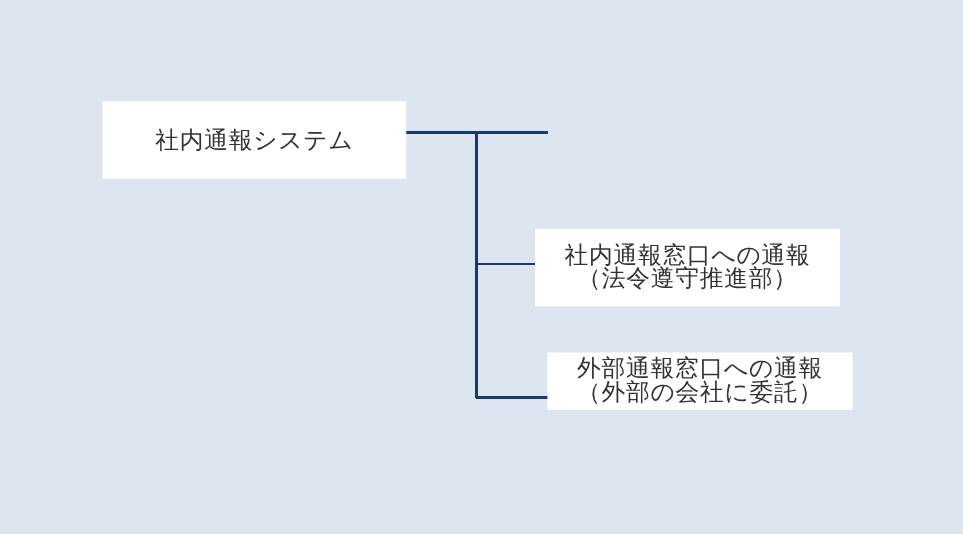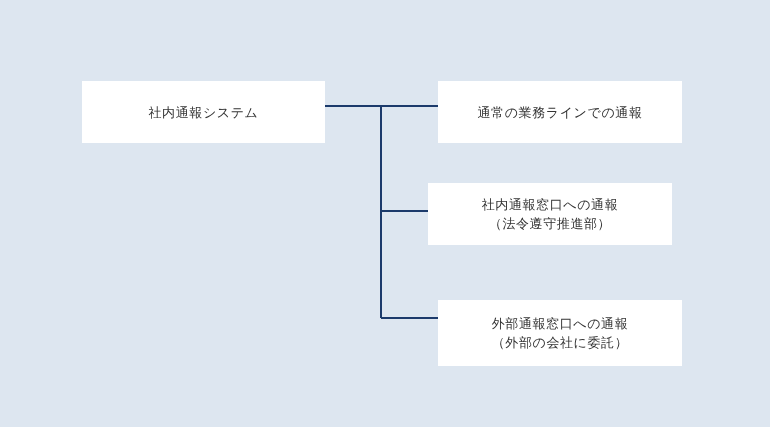--- a/index.html
+++ b/index.html
@@ -30,21 +30,21 @@
     position: absolute;
     background: #ffffff;
     display: flex;
     align-items: center;
     justify-content: center;
     text-align: center;
     box-sizing: border-box;
   }
   .node-label {
     color: #333333;
-    font-size: 13px;
+    font-size: 19px;
     line-height: 19px;
     letter-spacing: 0.6px;
     white-space: pre-line;
     font-weight: 400;
   }
   .node-root {
     left: 82px;
     top: 81px;
     width: 243px;
     height: 62px;
@@ -56,23 +56,23 @@
     height: 62px;
   }
   .node-branch-1 {
     left: 428px;
     top: 183px;
     width: 244px;
     height: 62px;
   }
   .node-branch-2 {
     left: 438px;
-    top: 300px;
+    top: 282px;
     width: 244px;
-    height: 66px;
+    height: 46px;
     align-items: center;
   }
 </style>
 </head>
 <body>
 
 <div id="diagram">
 
   <svg class="connectors" viewBox="0 0 770 427" width="770" height="427" xmlns="http://www.w3.org/2000/svg">
     <g stroke="#1b3a6b" stroke-width="2" fill="none" shape-rendering="crispEdges">
@@ -81,23 +81,20 @@
       <line x1="381" y1="106" x2="438" y2="106"></line>
       <line x1="381" y1="211" x2="438" y2="211"></line>
       <line x1="381" y1="318" x2="438" y2="318"></line>
     </g>
   </svg>
 
   <div class="node node-root">
     <span class="node-label">社内通報システム</span>
   </div>
 
-  <div class="node node-branch-0">
-    <span class="node-label">通常の業務ラインでの通報</span>
-  </div>
 
   <div class="node node-branch-1">
     <span class="node-label">社内通報窓口への通報
 （法令遵守推進部）</span>
   </div>
 
   <div class="node node-branch-2">
     <span class="node-label">外部通報窓口への通報
 （外部の会社に委託）</span>
   </div>

